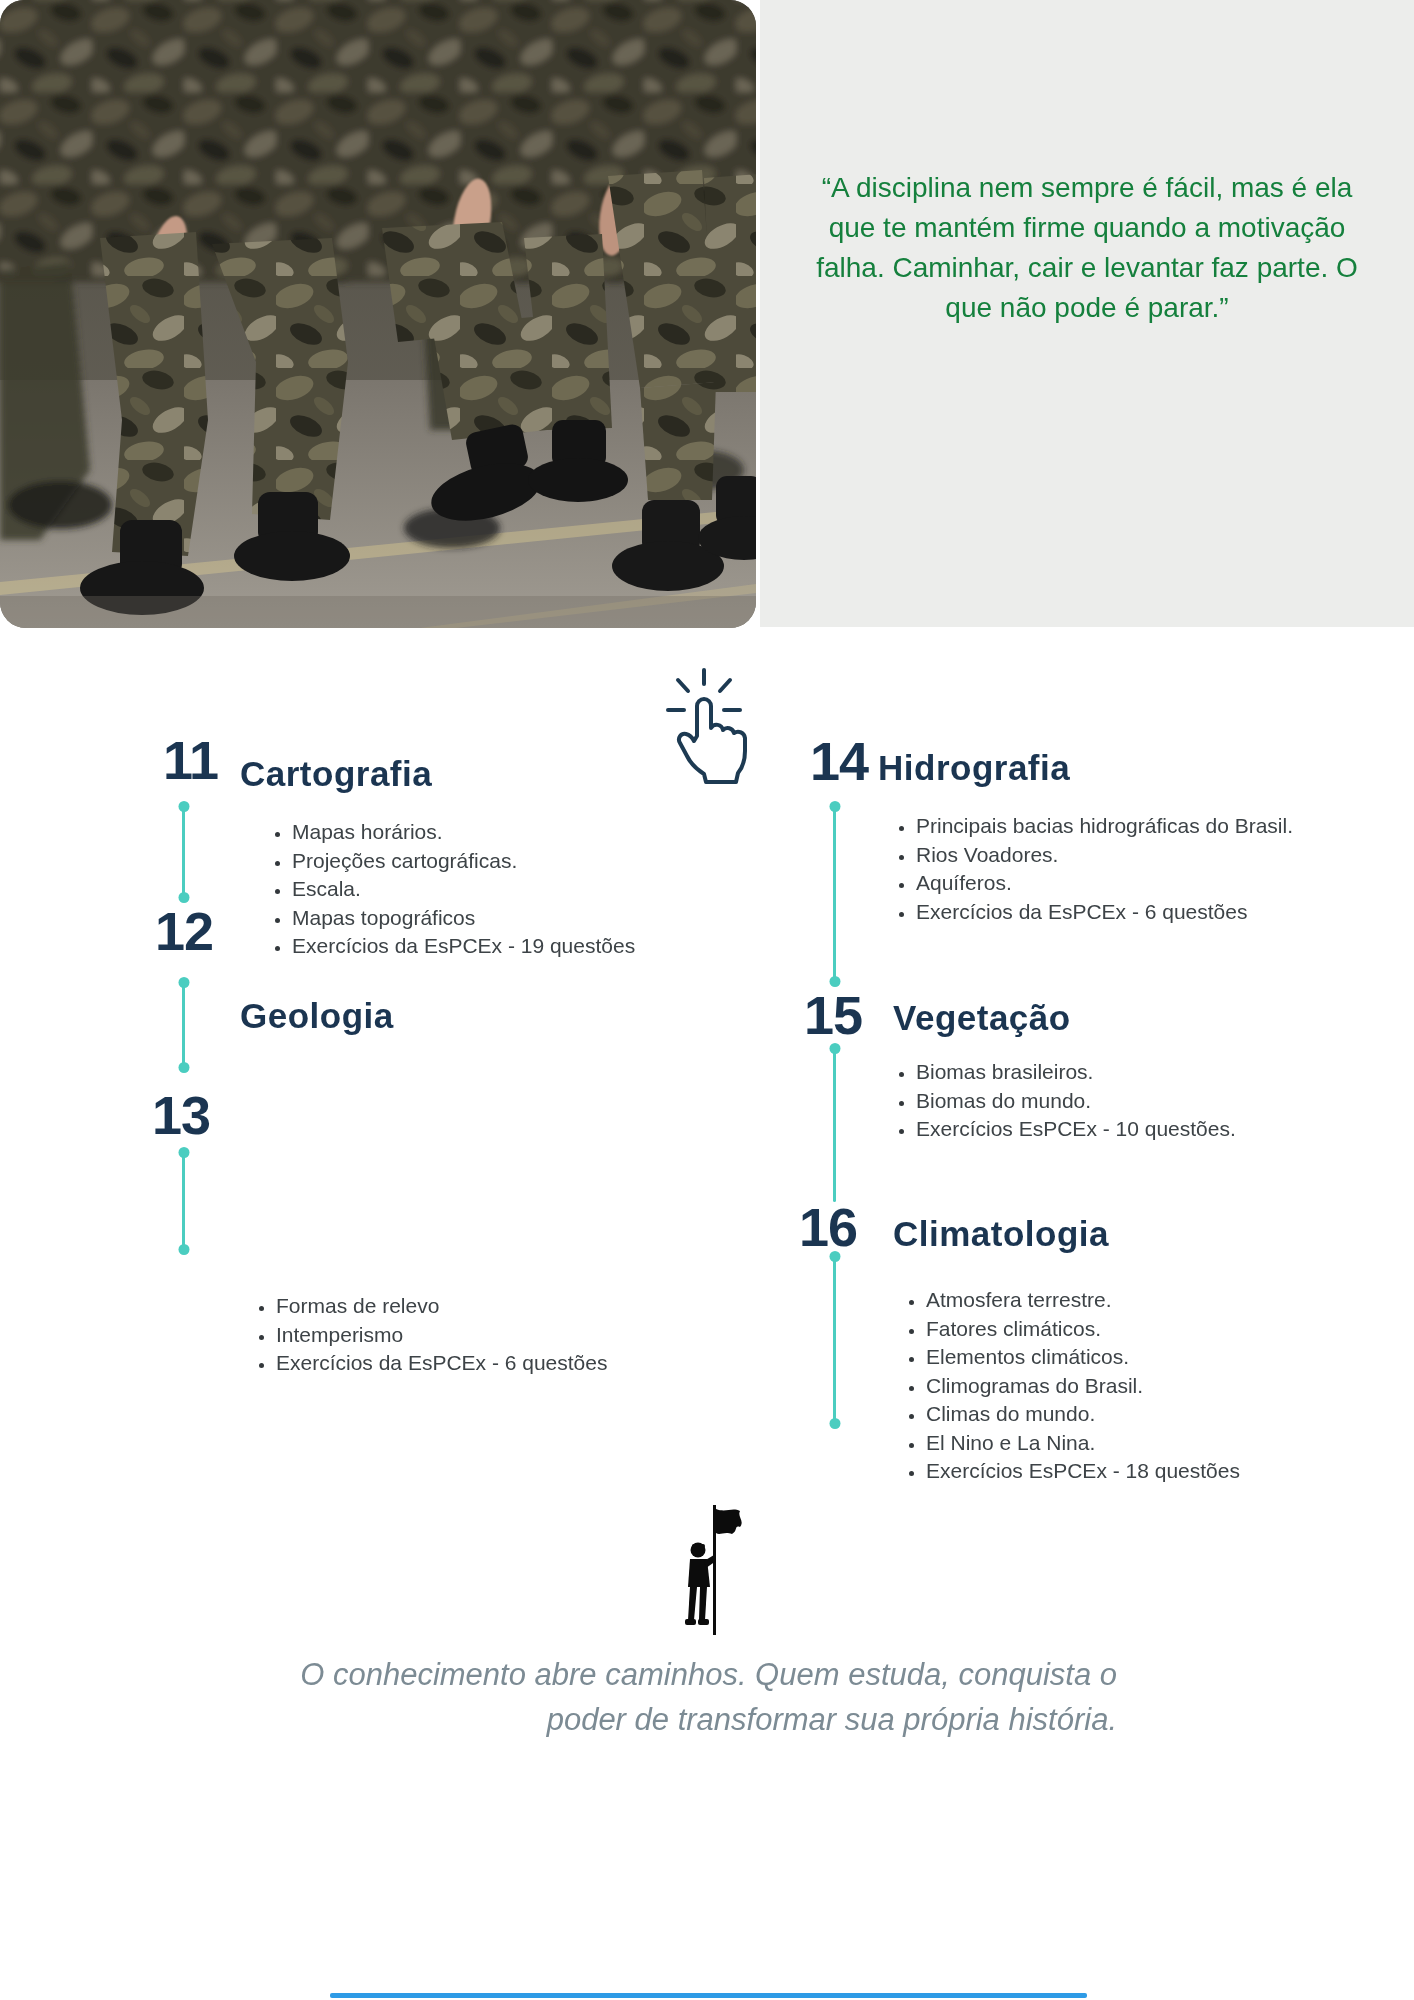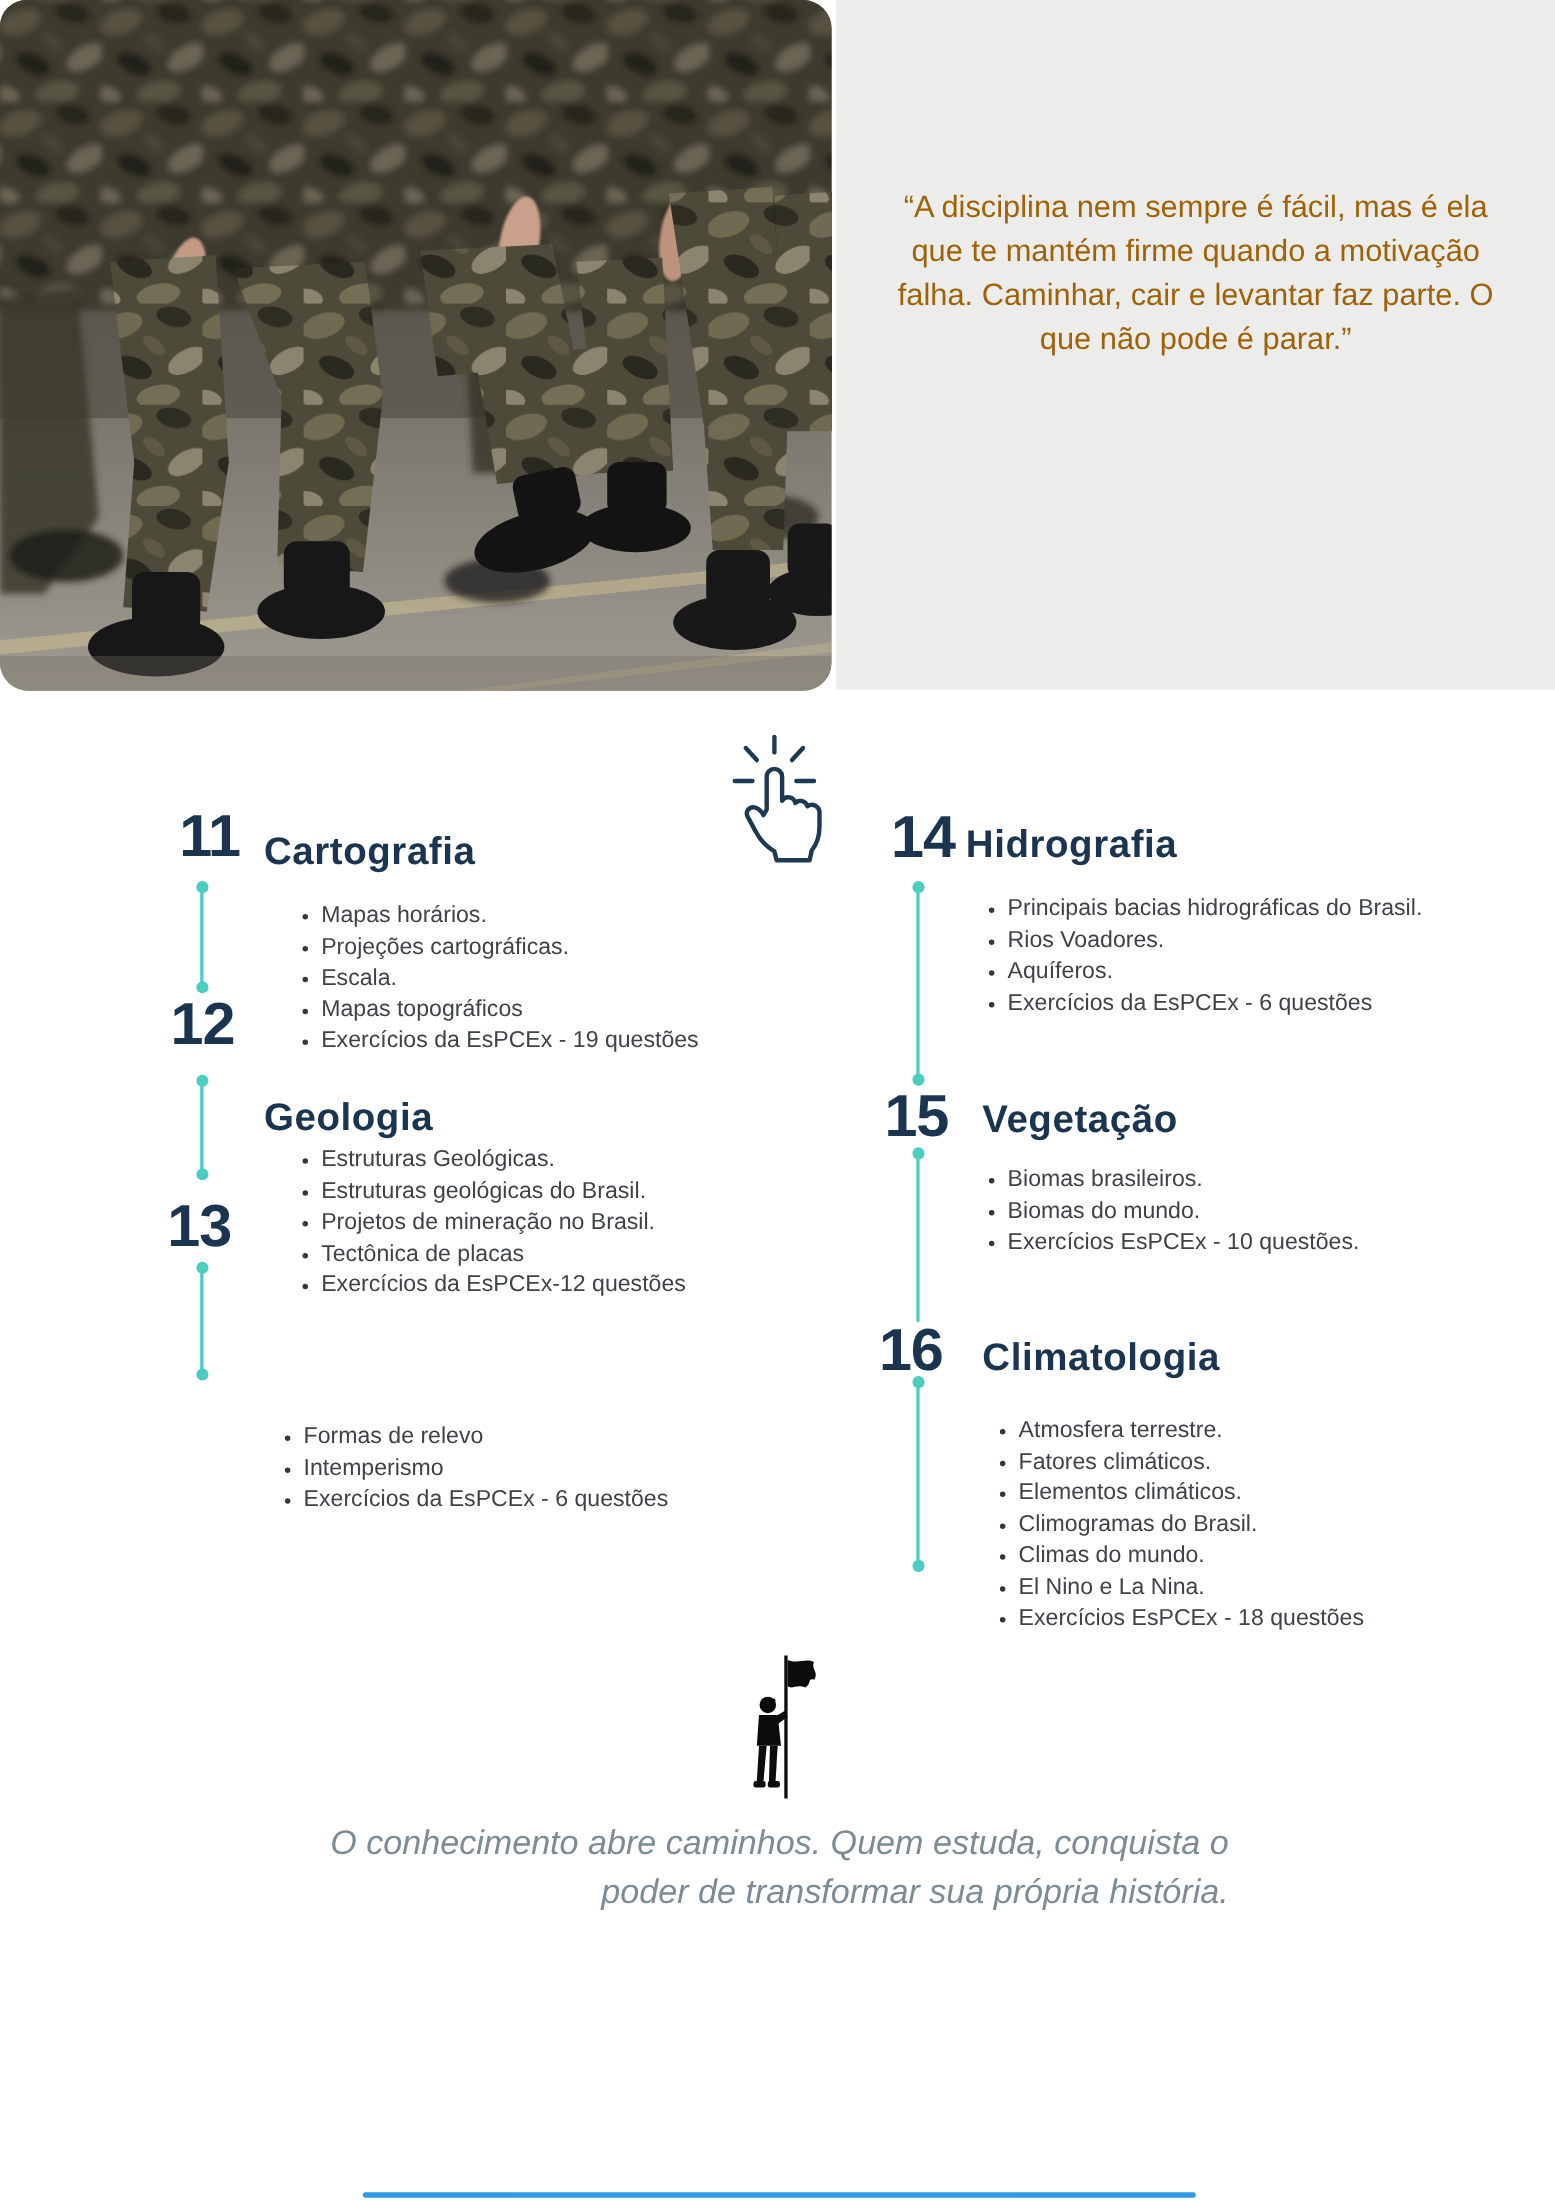--- a/index.html
+++ b/index.html
@@ -14,21 +14,21 @@
     border-radius:26px;border-top-left-radius:24px;overflow:hidden;
   }
   .hero-photo svg{display:block;}
   .quote-panel{
     position:absolute;left:760px;top:0;width:654px;height:627px;
     background:#ecedeb;
   }
   .top-quote{
     position:absolute;top:168px;left:50%;transform:translateX(-50%);
     width:545px;text-align:center;font-size:28px;line-height:40px;
-    color:#a16207;font-weight:400;
+    color:#15803d;font-weight:400;
   }
 
   
   .click-icon{position:absolute;left:652px;top:666px;width:104px;height:122px;}
   .flag-icon{position:absolute;left:660px;top:1500px;width:95px;height:142px;}
 
   
   .sec-num{
     position:absolute;font-weight:700;font-size:54px;line-height:1;
     color:#1b3551;letter-spacing:-1px;
@@ -205,27 +205,20 @@
     <li>Mapas horários.</li>
     <li>Projeções cartográficas.</li>
     <li>Escala.</li>
     <li>Mapas topográficos</li>
     <li>Exercícios da EsPCEx - 19 questões</li>
   </ul>
 
   <div class="sec-num" id="num-12">12</div>
   <div class="tline" id="line-12"></div>
   <div class="sec-title" id="title-12">Geologia</div>
-  <ul class="sec-list" id="list-12">
-    <li>Estruturas Geológicas.</li>
-    <li>Estruturas geológicas do Brasil.</li>
-    <li>Projetos de mineração no Brasil.</li>
-    <li>Tectônica de placas</li>
-    <li>Exercícios da EsPCEx-12 questões</li>
-  </ul>
 
   <div class="sec-num" id="num-13">13</div>
   <div class="tline" id="line-13"></div>
   <ul class="sec-list" id="list-13">
     <li>Formas de relevo</li>
     <li>Intemperismo</li>
     <li>Exercícios da EsPCEx - 6 questões</li>
   </ul>
 
   <div class="sec-num" id="num-14">14</div>

